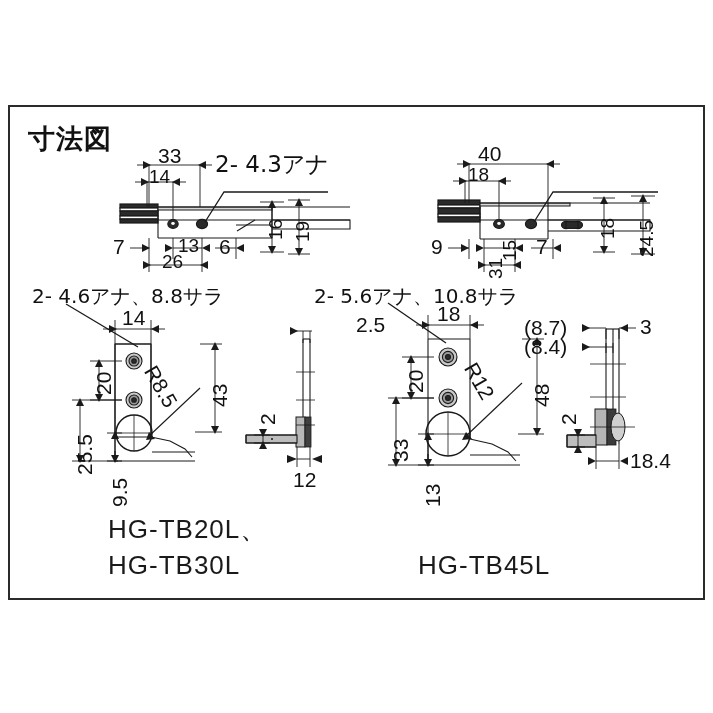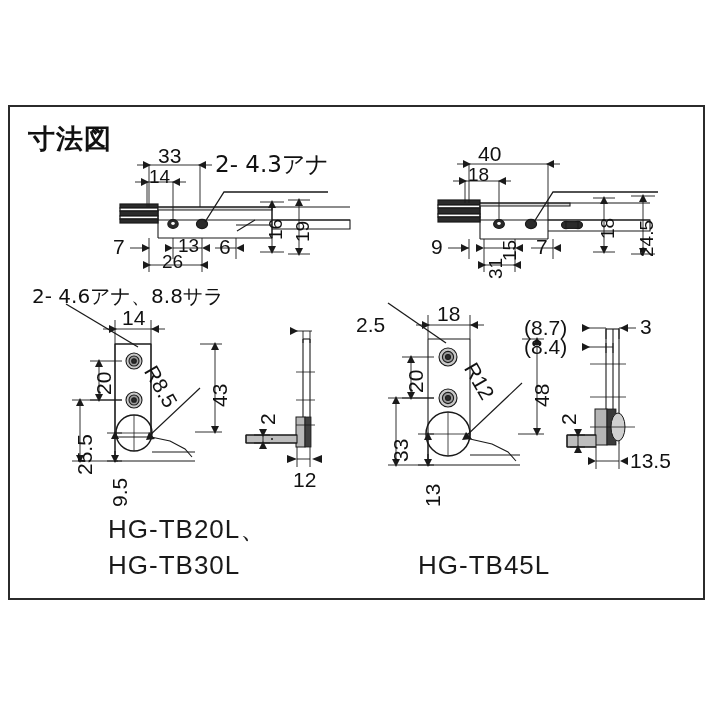--- a/index.html
+++ b/index.html
@@ -337,30 +337,31 @@
   <div class="dimtxt rot" style="left:83px;top:288px;">20</div>
   <div class="dimtxt rot" style="left:64px;top:368px;">25.5</div>
   <div class="dimtxt rot" style="left:99px;top:400px;">9.5</div>
   <div class="dimtxt" style="left:149px;top:255px;transform:rotate(60deg);transform-origin:left top;">R8.5</div>
   <div class="dimtxt rot" style="left:199px;top:300px;">43</div>
 
   <div class="dimtxt" style="left:306px;top:207px;margin-left:40px;">2.5</div>
   <div class="dimtxt rot" style="left:247px;top:318px;">2</div>
   <div class="dimtxt" style="left:283px;top:362px;">12</div>
 
+  <div class="note" style="left:304px;top:176px;">2- 5.6アナ、10.8サラ</div>
   <div class="dimtxt" style="left:427px;top:196px;">18</div>
   <div class="dimtxt rot" style="left:395px;top:286px;">20</div>
   <div class="dimtxt rot" style="left:380px;top:355px;">33</div>
   <div class="dimtxt rot" style="left:412px;top:400px;">13</div>
   <div class="dimtxt" style="left:469px;top:252px;transform:rotate(60deg);transform-origin:left top;">R12</div>
   <div class="dimtxt rot" style="left:521px;top:300px;">48</div>
 
   <div class="dimtxt" style="left:514px;top:210px;">(8.7)</div>
   <div class="dimtxt" style="left:514px;top:229px;">(8.4)</div>
   <div class="dimtxt" style="left:630px;top:209px;">3</div>
   <div class="dimtxt rot" style="left:548px;top:318px;">2</div>
-  <div class="dimtxt" style="left:620px;top:343px;">13.5</div>
+  <div class="dimtxt" style="left:620px;top:343px;">18.4</div>
 
   <div class="partlbl" style="left:98px;top:405px;">HG-TB20L、</div>
   <div class="partlbl" style="left:98px;top:443px;">HG-TB30L</div>
   <div class="partlbl" style="left:408px;top:443px;">HG-TB45L</div>
 
 </div>
 
 </body></html>

